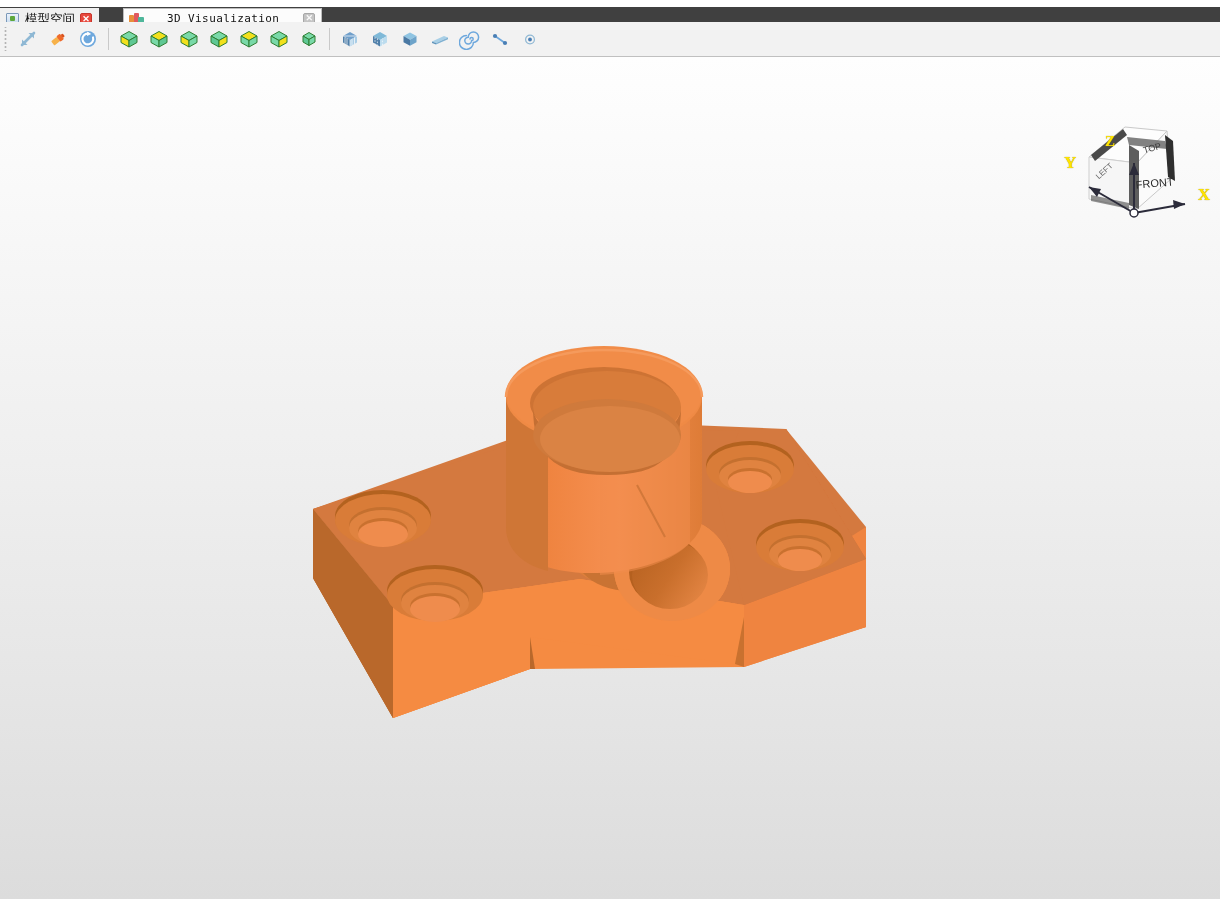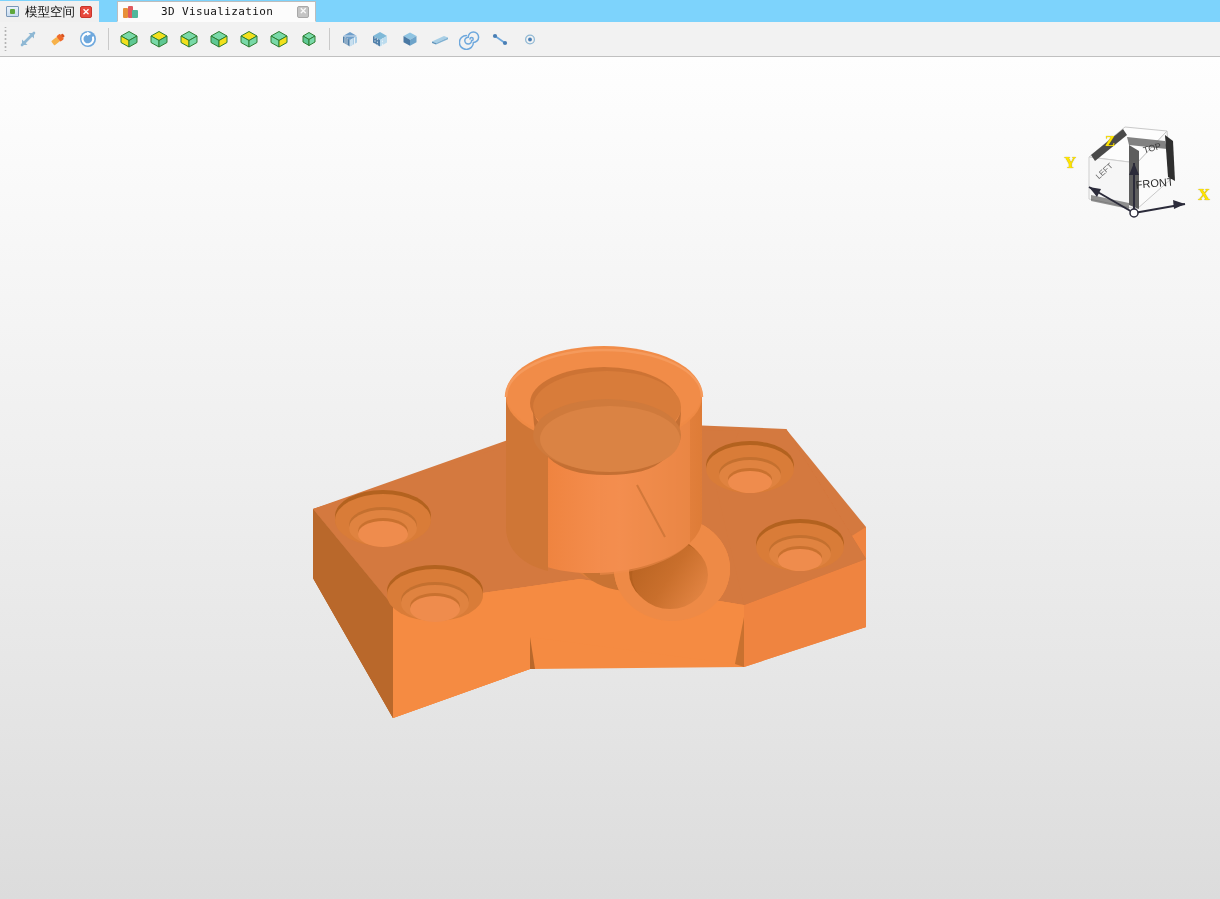--- a/index.html
+++ b/index.html
@@ -6,37 +6,37 @@
   body{
     width:1220px;height:899px;overflow:hidden;
     font-family:"Liberation Sans", sans-serif;
     background:#ffffff;
     -webkit-font-smoothing:antialiased;
   }
   .app{position:relative;width:1220px;height:899px;}
 
   
   .tabbar{
-    position:absolute;left:0;top:0;width:1220px;height:22px;
-    background:#7dd3fc;
+    position:absolute;left:0;top:7px;width:1220px;height:22px;
+    background:#404040;
     border-bottom:1px solid #b8b8b8;
     display:flex;align-items:flex-end;
   }
   .tab{
     display:flex;align-items:center;gap:5px;
     height:21px;padding:0 6px 0 5px;
     font-size:12px;color:#111;
     border:1px solid #c8c8c8;border-bottom:none;
     box-sizing:border-box;
   }
   .tab.inactive{background:#f0f0f0;border-color:#f0f0f0;}
   .tab.active{
     background:#fcfcfc;
     border:1px solid #bdbdbd;border-bottom:1px solid #fcfcfc;
-    margin-left:18px;
+    margin-left:24px;
     font-family:"DejaVu Sans Mono","Liberation Mono",monospace;
     font-size:11px;letter-spacing:.4px;gap:24px;
   }
   .tab-label-cn{font-family:"DejaVu Sans", sans-serif;font-size:12.5px;}
 
   .tab-ico{width:14px;height:12px;position:relative;flex:none;}
   
   .ico-monitor{
     width:13px;height:11px;border:1px solid #7a98b8;border-radius:1px;
     background:linear-gradient(#eaf2fb,#c9dcef);box-sizing:border-box;

